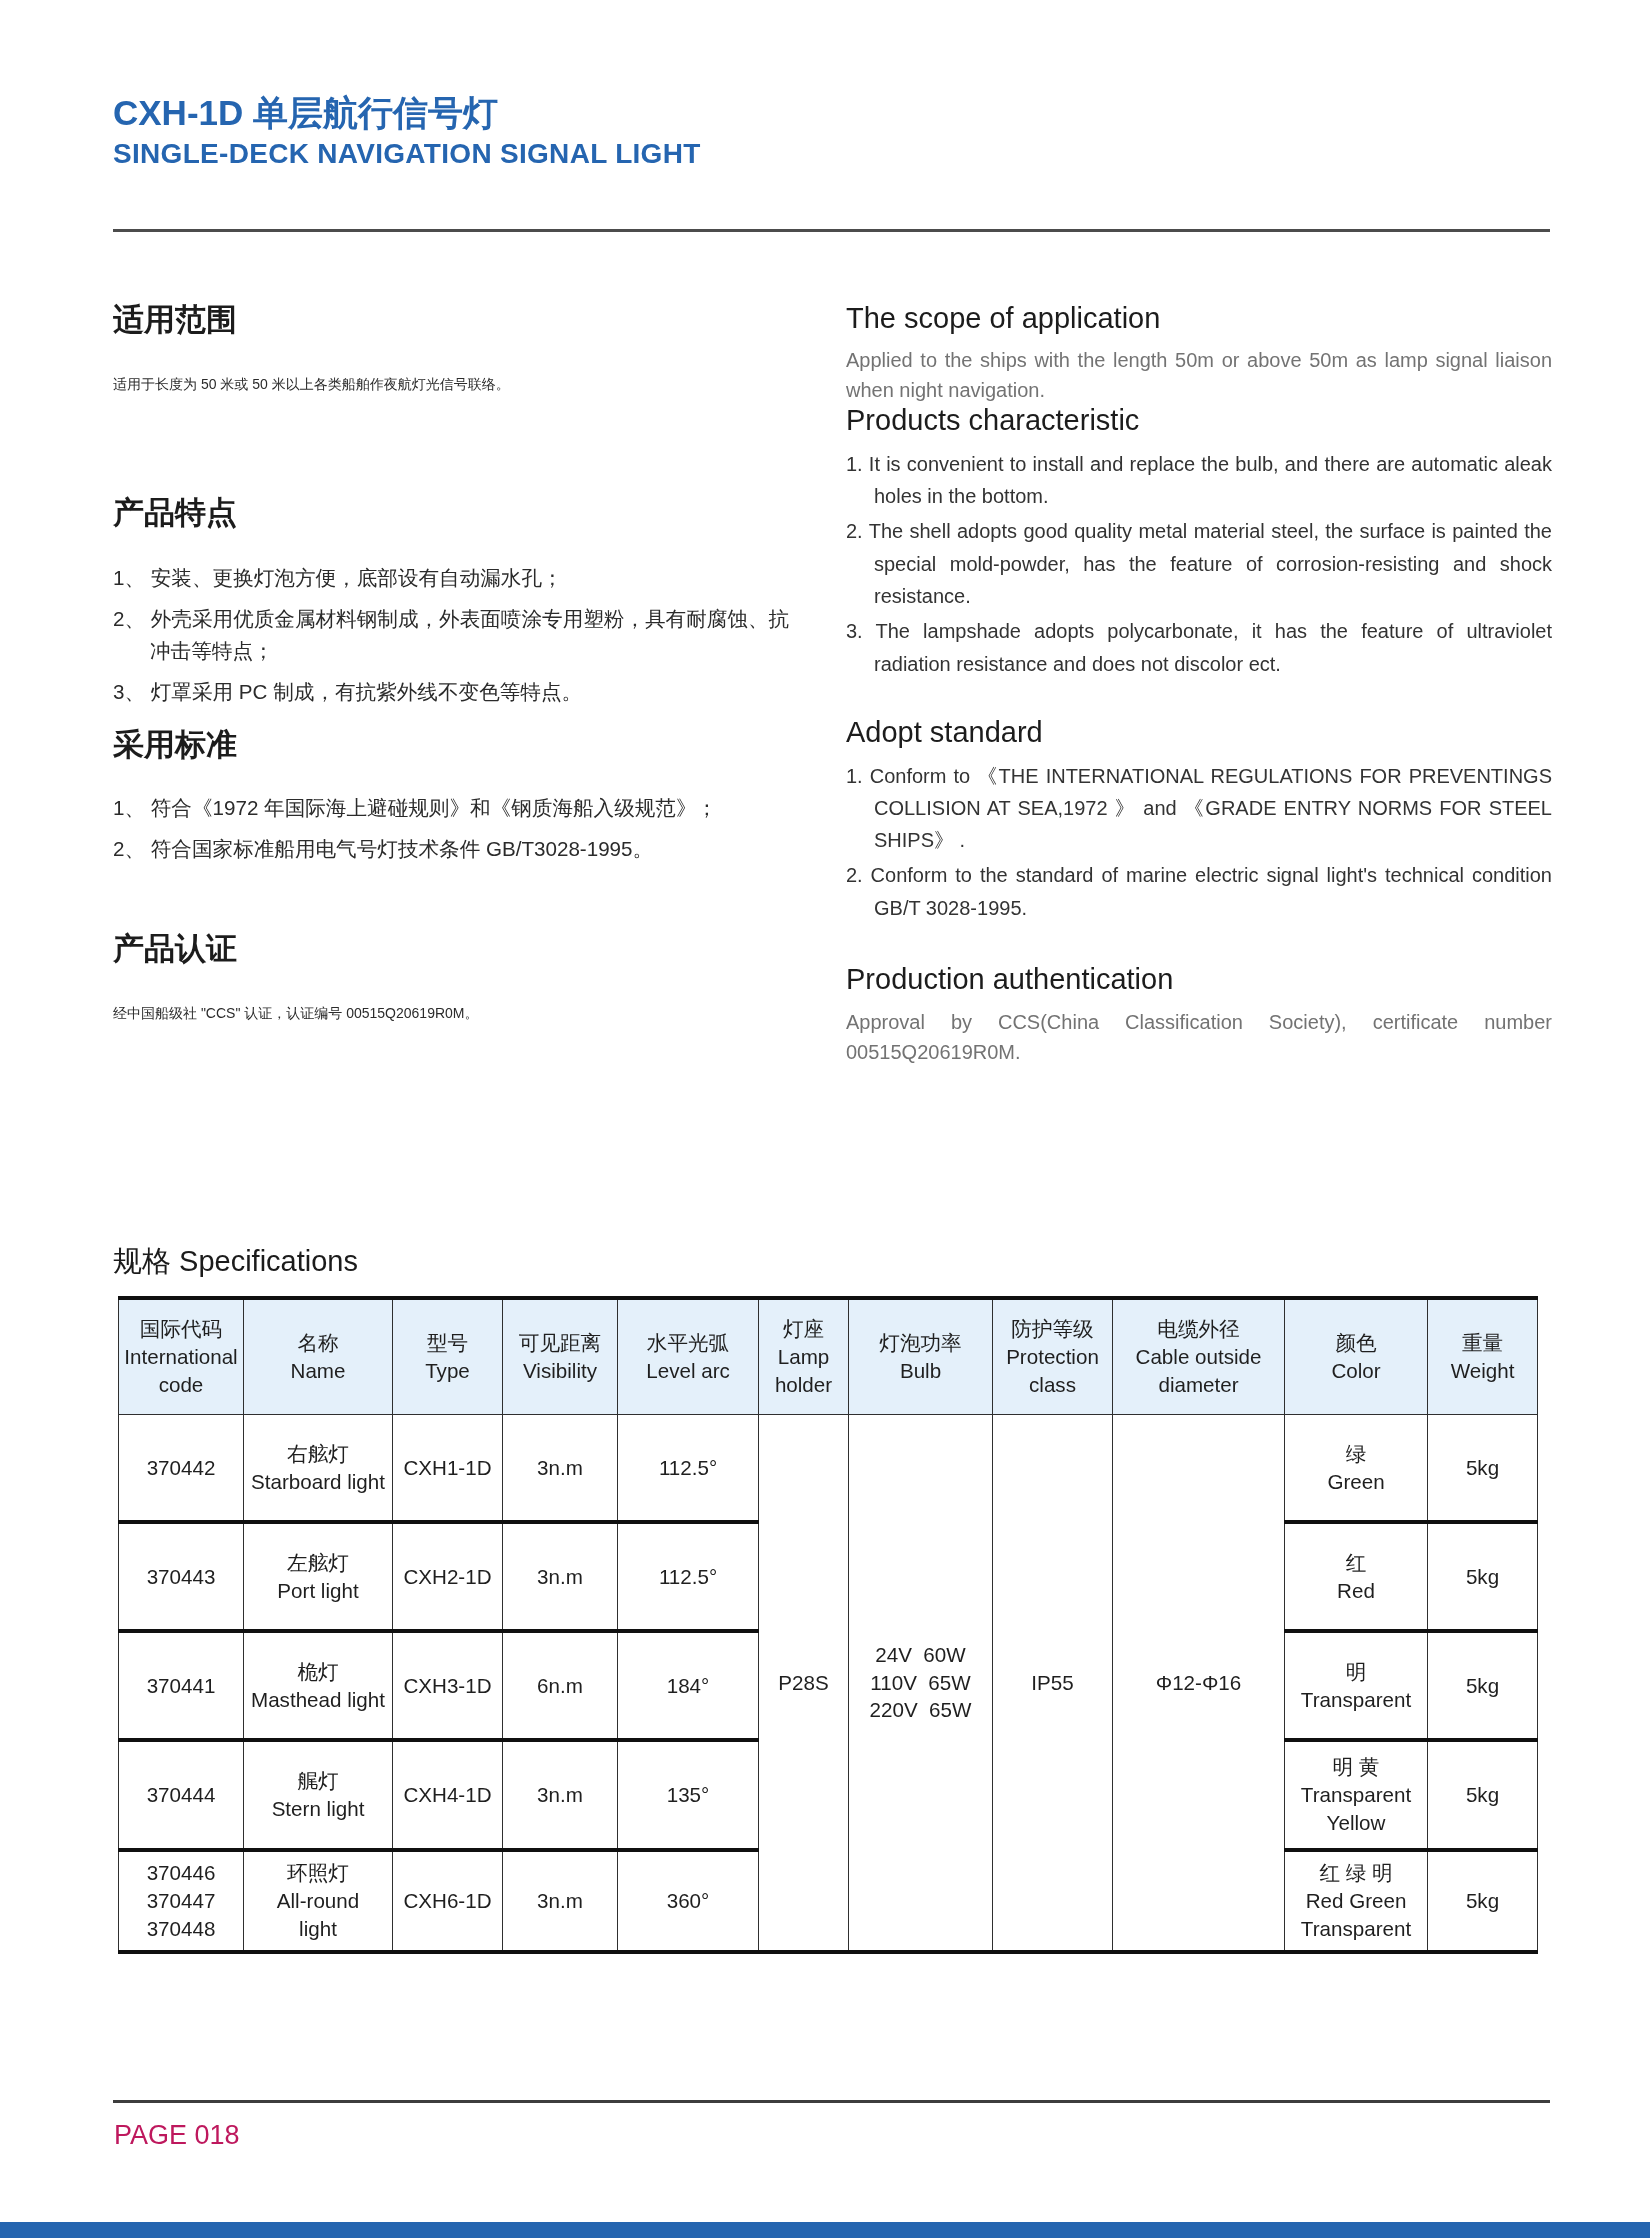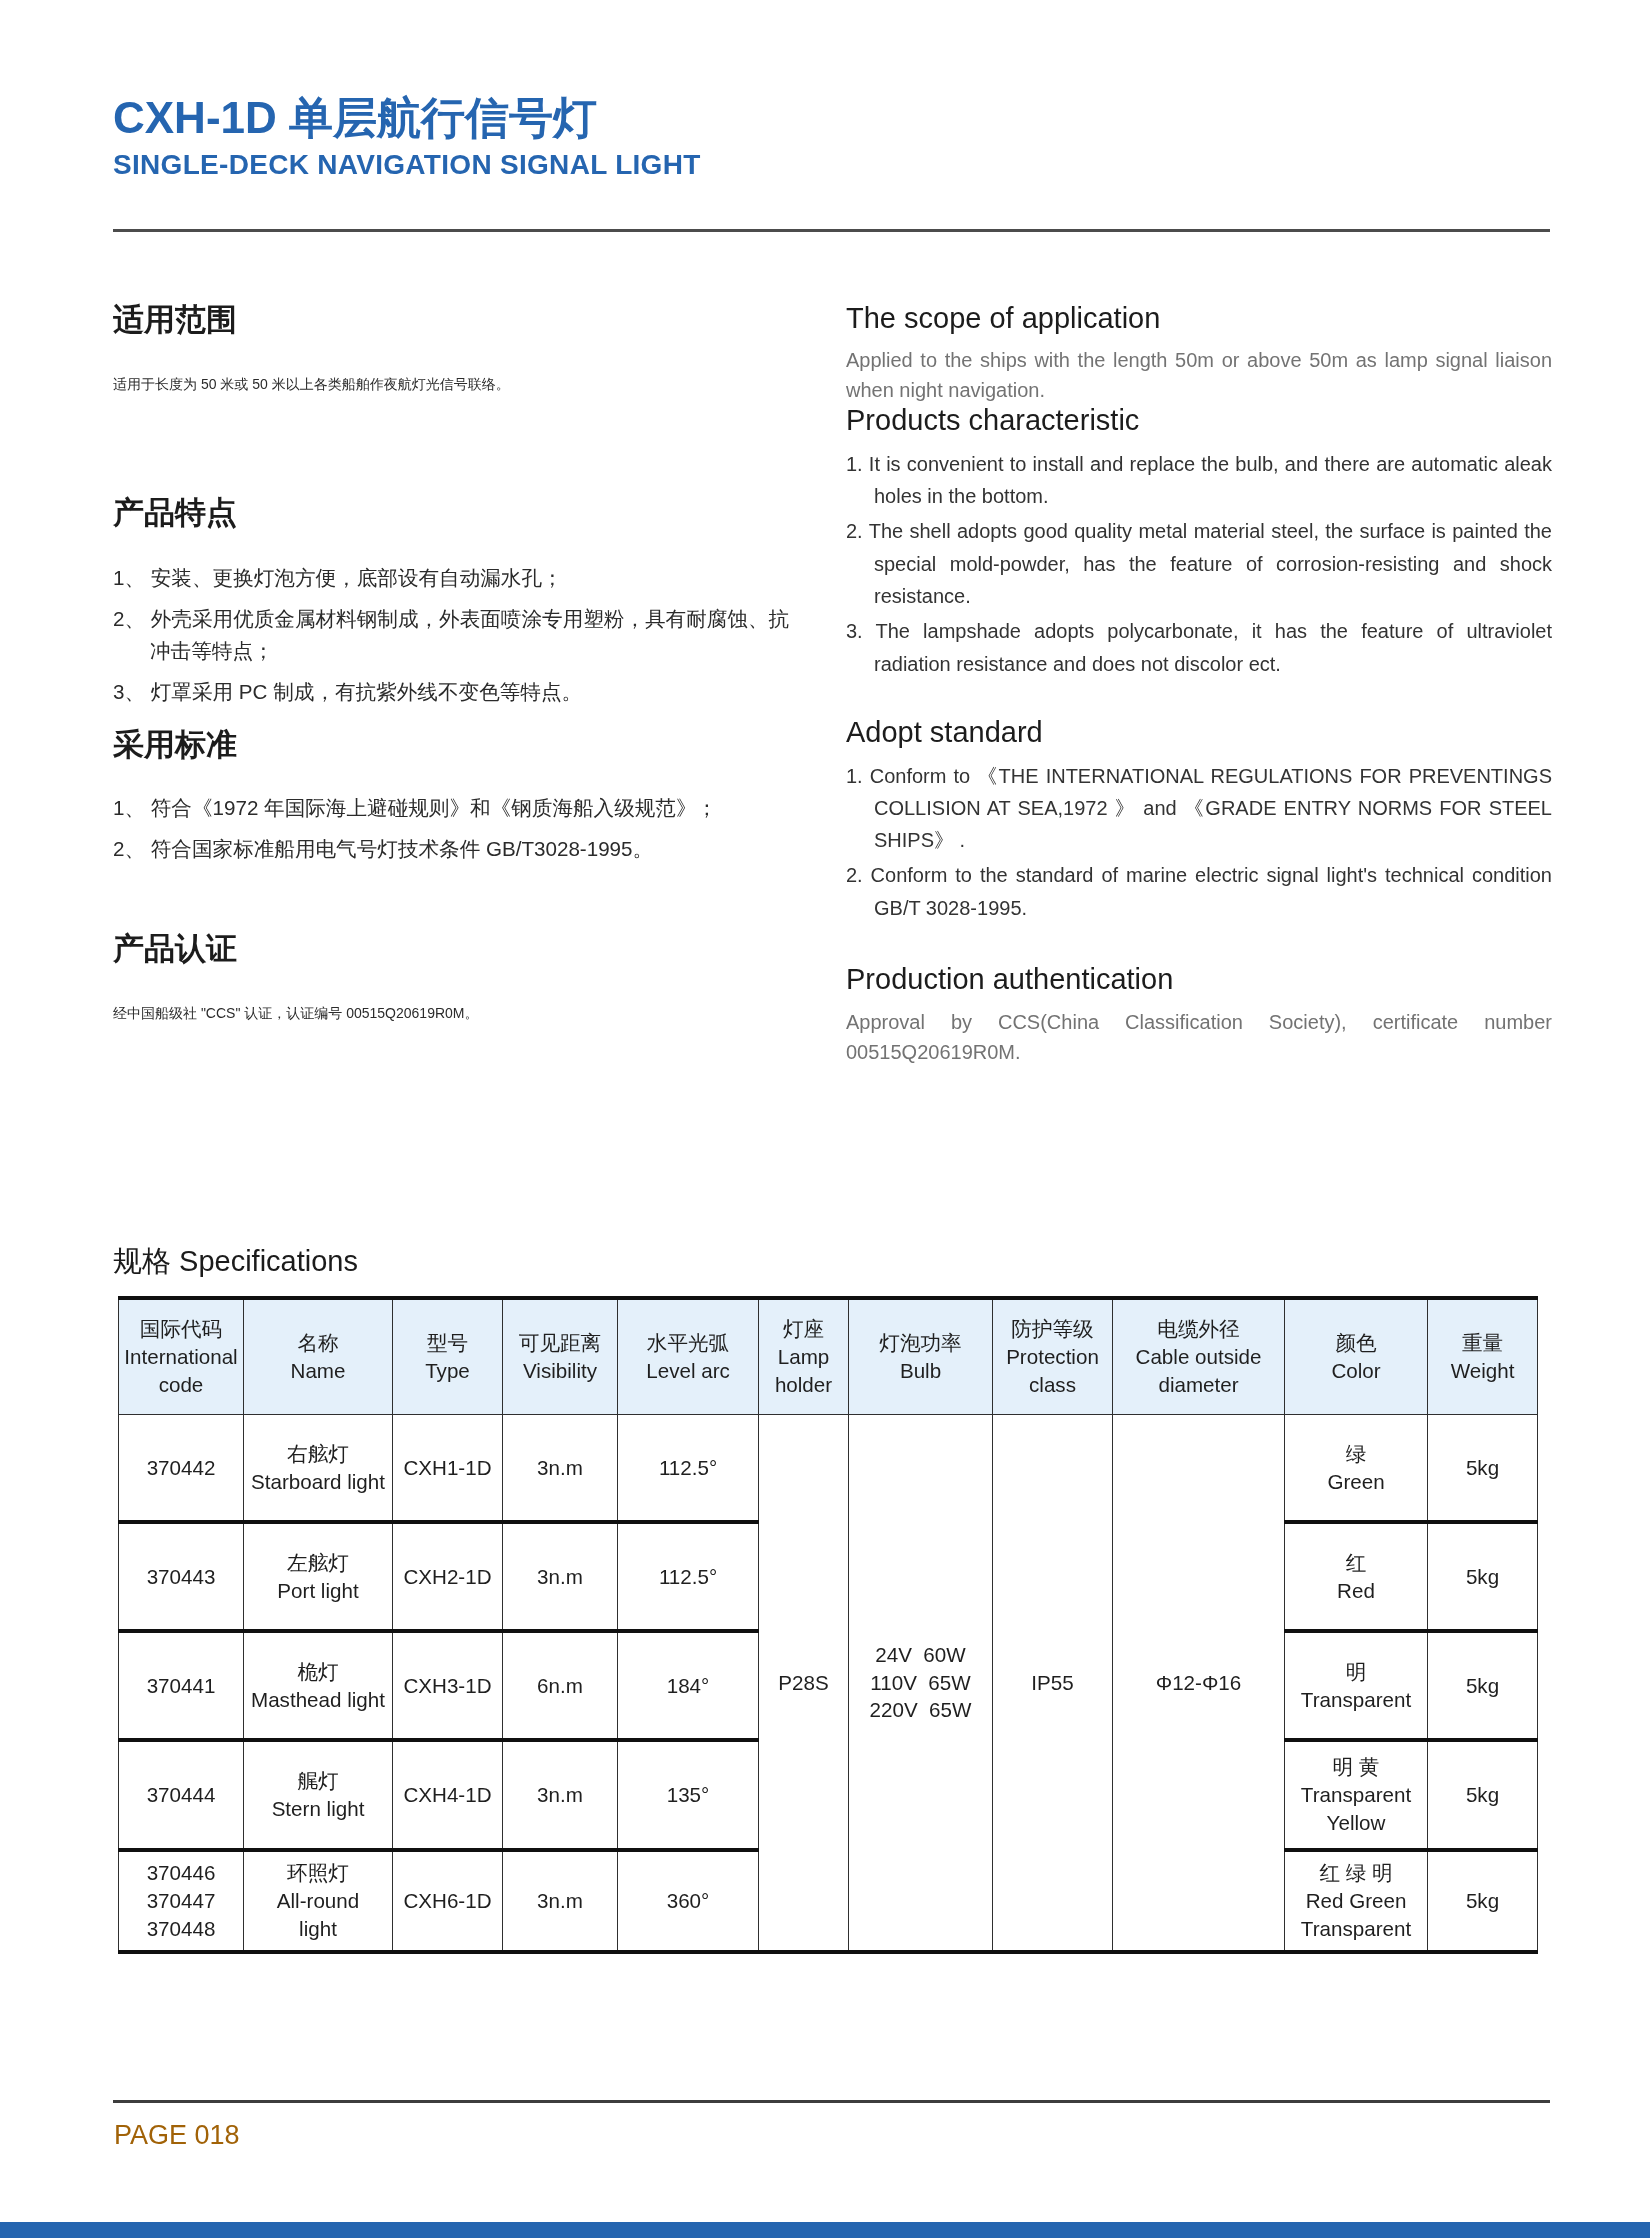--- a/index.html
+++ b/index.html
@@ -6,21 +6,21 @@
   .page{
     position:relative;
     width:1650px;height:2239px;
     background:#ffffff;
     font-family:"Liberation Sans","DejaVu Sans",sans-serif;
     color:#2b2b2b;
     overflow:hidden;
   }
   
   .title-block{position:absolute;left:113px;top:93px;}
-  .title-zh{font-size:44px;font-weight:bold;color:#2565b0;line-height:1.15;}
+  .title-zh{font-size:35px;font-weight:bold;color:#2565b0;line-height:1.15;}
   .title-en{font-size:28px;font-weight:600;color:#2565b0;line-height:1.2;margin-top:4px;letter-spacing:0.3px;}
   .rule-top{position:absolute;left:113px;top:229px;width:1437px;height:3.3px;background:#4c4c4c;}
   
   .col-left{position:absolute;left:113px;top:303px;width:685px;}
   .col-right{position:absolute;left:846px;top:303px;width:706px;}
   .zh-h{font-size:31px;font-weight:bold;color:#1c1c1c;margin:0;line-height:1.1;}
   .en-h{font-size:29px;font-weight:normal;color:#1c1c1c;margin:0;line-height:1.1;}
   .zh-body{font-size:14px;line-height:1.55;color:#2b2b2b;}
   .en-body{font-size:20px;line-height:1.5;color:#737373;text-align:justify;}
   .zh-list{margin:0;padding:0;list-style:none;}
@@ -57,21 +57,21 @@
     overflow:hidden;
   }
   table.specs thead th{background:#e4f0fa;height:106px;}
   table.specs tbody tr:not(:first-child) td{border-top:4px solid #101010;}
   .pre{white-space:pre-line;}
   .cell-left{text-align:left;padding-left:12px;}
   tr.r1 td{height:97px;} tr.r2 td{height:97px;} tr.r3 td{height:97px;}
   tr.r4 td{height:98px;} tr.r5 td{height:90px;}
   
   .rule-bottom{position:absolute;left:113px;top:2100px;width:1437px;height:3.3px;background:#3d3d3d;}
-  .page-number{position:absolute;left:114px;top:2120px;font-size:27px;color:#a16207;}
+  .page-number{position:absolute;left:114px;top:2120px;font-size:27px;color:#be185d;}
   .footer-bar{position:absolute;left:0;bottom:0;width:1650px;height:17.3px;background:#2565b0;}
 </style>
 </head>
 <body>
 
 <div class="page">
 
   <div class="title-block">
     <div class="title-zh">CXH-1D 单层航行信号灯</div>
     <div class="title-en">SINGLE-DECK NAVIGATION SIGNAL LIGHT</div>

